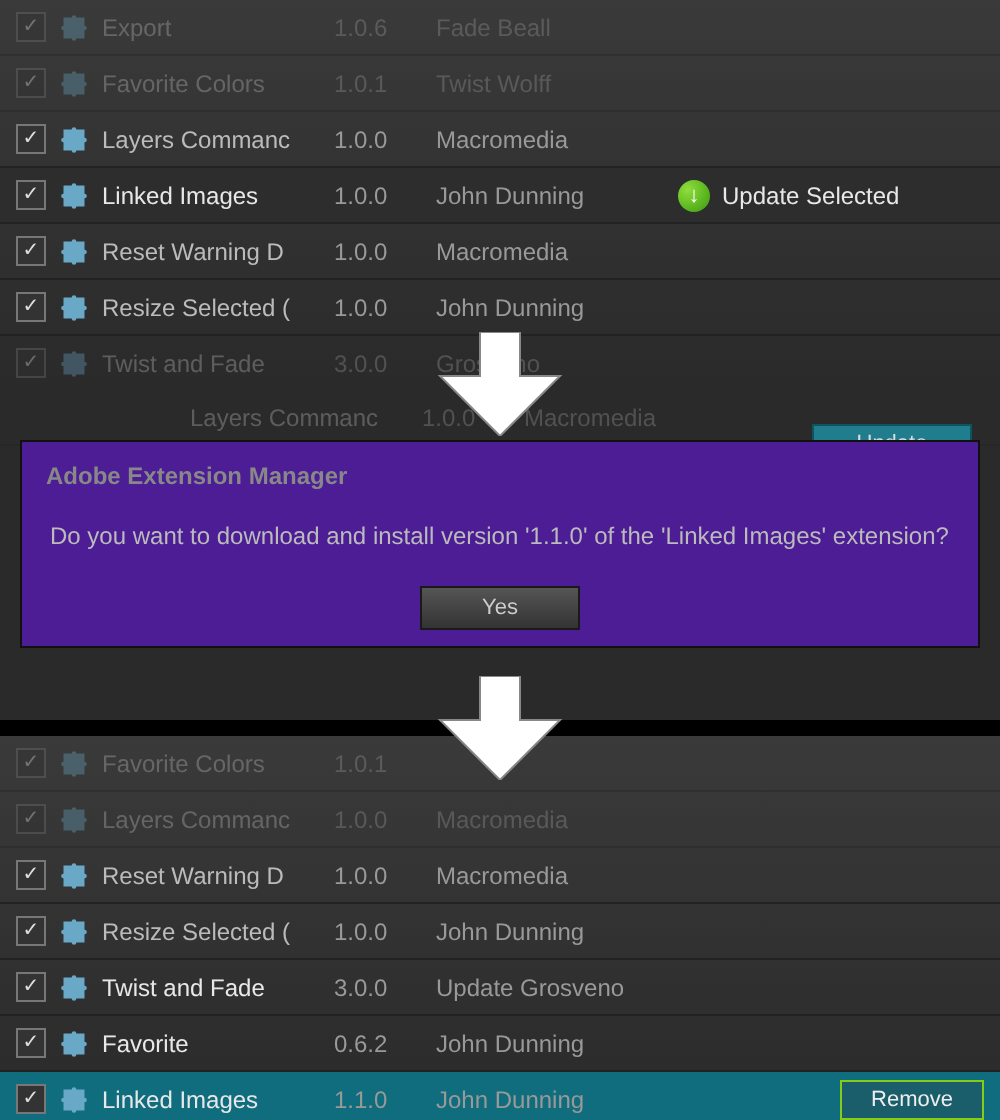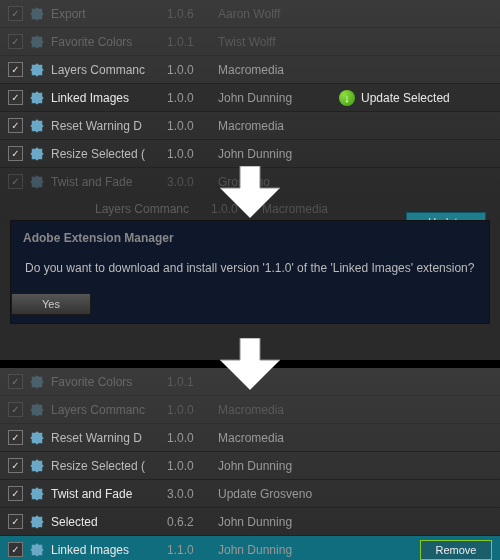--- a/index.html
+++ b/index.html
@@ -11,43 +11,43 @@
   .chk{width:13px;height:13px;border:1px solid #777;background:#333;display:flex;align-items:center;justify-content:center;color:#ddd;font-size:10px;line-height:1}
   .puzzle{width:16px;height:16px;display:flex;align-items:center;justify-content:center}
   .puzzle svg{width:14px;height:14px}
   .colname{width:110px;overflow:hidden;white-space:nowrap;color:#bbb;font-weight:normal}
   .colver{width:45px;color:#999}
   .colauth{width:115px;color:#999}
   .bold{color:#e8e8e8}
   .upd{display:flex;align-items:center;gap:6px;color:#e8e8e8}
   .updic{width:16px;height:16px;border-radius:8px;background:radial-gradient(circle at 30% 30%,#8fde3c,#3a9b0e);display:flex;align-items:center;justify-content:center;color:#fff;font-size:11px;font-weight:bold}
   .arrowblock{position:absolute;left:0;right:0;display:flex;justify-content:center;z-index:5}
-  .dlg{position:absolute;left:10px;right:10px;top:220px;background:#0f172a;border:1px solid #111;padding-bottom:8px}
+  .dlg{position:absolute;left:10px;right:10px;top:220px;background:#4c1d95;border:1px solid #111;padding-bottom:8px}
   .dlgtitle{color:#888;font-weight:bold;padding:10px 12px 6px}
   .dlgbody{color:#bbb;padding:8px 14px 16px;line-height:1.5}
-  .dlgbtns{display:flex;justify-content:flex-start;gap:16px}
+  .dlgbtns{display:flex;justify-content:center;gap:16px}
   .btn{min-width:78px;height:20px;background:linear-gradient(#555,#333);border:1px solid #1a1a1a;color:#ccc;display:flex;align-items:center;justify-content:center;font-size:11px;cursor:pointer}
   .updatebtn{position:absolute;right:14px;top:212px;width:78px;height:18px;background:#1f7d8d;border:1px solid #0d5360;color:#ddd;display:flex;align-items:center;justify-content:center;font-size:11px}
   .removebtn{min-width:70px;height:18px;background:#1a5e6b;border:1px solid #84cc16;color:#eee;display:flex;align-items:center;justify-content:center;font-size:11px;margin-left:auto}
   .stripe{position:absolute;left:0;right:0;height:18px;background:#0f6d7d}
 </style>
 </head>
 <body>
 
 <div class="panel" style="top:0;height:196px" id="top-rows">
     <div class="row faded">
       <span class="chk">✓</span>
       <span class="puzzle">
         <svg viewBox="0 0 24 24">
           <path fill="#6aa8c8" d="M3 3h7a2 2 0 1 1 4 0h7v7a2 2 0 1 1 0 4v7h-7a2 2 0 1 1-4 0H3v-7a2 2 0 1 1 0-4V3z"></path>
         </svg>
       </span>
       <span class="colname">Export</span>
       <span class="colver">1.0.6</span>
-      <span class="colauth">Aaron Wolff</span>
+      <span class="colauth">Fade Beall</span>
     </div>
     <div class="row faded">
       <span class="chk">✓</span>
       <span class="puzzle">
         <svg viewBox="0 0 24 24">
           <path fill="#6aa8c8" d="M3 3h7a2 2 0 1 1 4 0h7v7a2 2 0 1 1 0 4v7h-7a2 2 0 1 1-4 0H3v-7a2 2 0 1 1 0-4V3z"></path>
         </svg>
       </span>
       <span class="colname">Favorite Colors</span>
       <span class="colver">1.0.1</span>
@@ -200,21 +200,21 @@
       <span class="colver">3.0.0</span>
       <span class="colauth">Update Grosveno</span>
     </div>
     <div class="row">
       <span class="chk">✓</span>
       <span class="puzzle">
         <svg viewBox="0 0 24 24">
           <path fill="#6aa8c8" d="M3 3h7a2 2 0 1 1 4 0h7v7a2 2 0 1 1 0 4v7h-7a2 2 0 1 1-4 0H3v-7a2 2 0 1 1 0-4V3z"></path>
         </svg>
       </span>
-      <span class="colname bold">Selected</span>
+      <span class="colname bold">Favorite</span>
       <span class="colver">0.6.2</span>
       <span class="colauth">John Dunning</span>
     </div>
     <div class="row hl">
       <span class="chk">✓</span>
       <span class="puzzle">
         <svg viewBox="0 0 24 24">
           <path fill="#6aa8c8" d="M3 3h7a2 2 0 1 1 4 0h7v7a2 2 0 1 1 0 4v7h-7a2 2 0 1 1-4 0H3v-7a2 2 0 1 1 0-4V3z"></path>
         </svg>
       </span>

